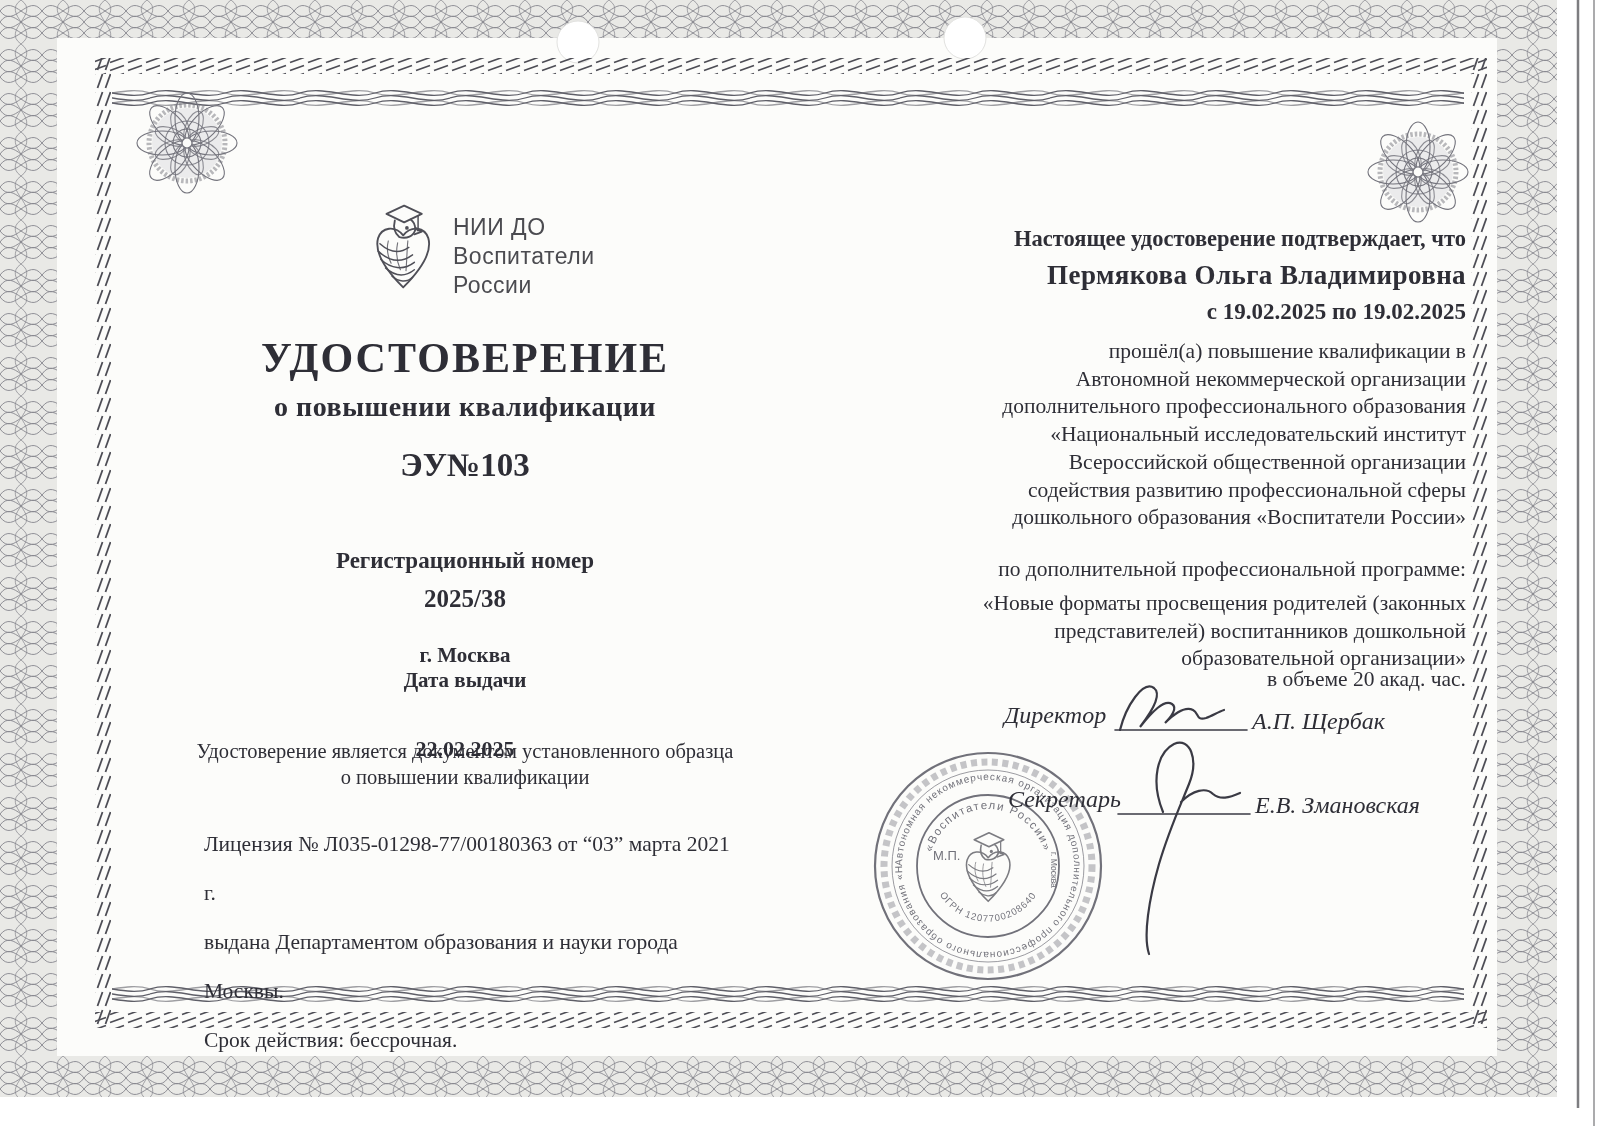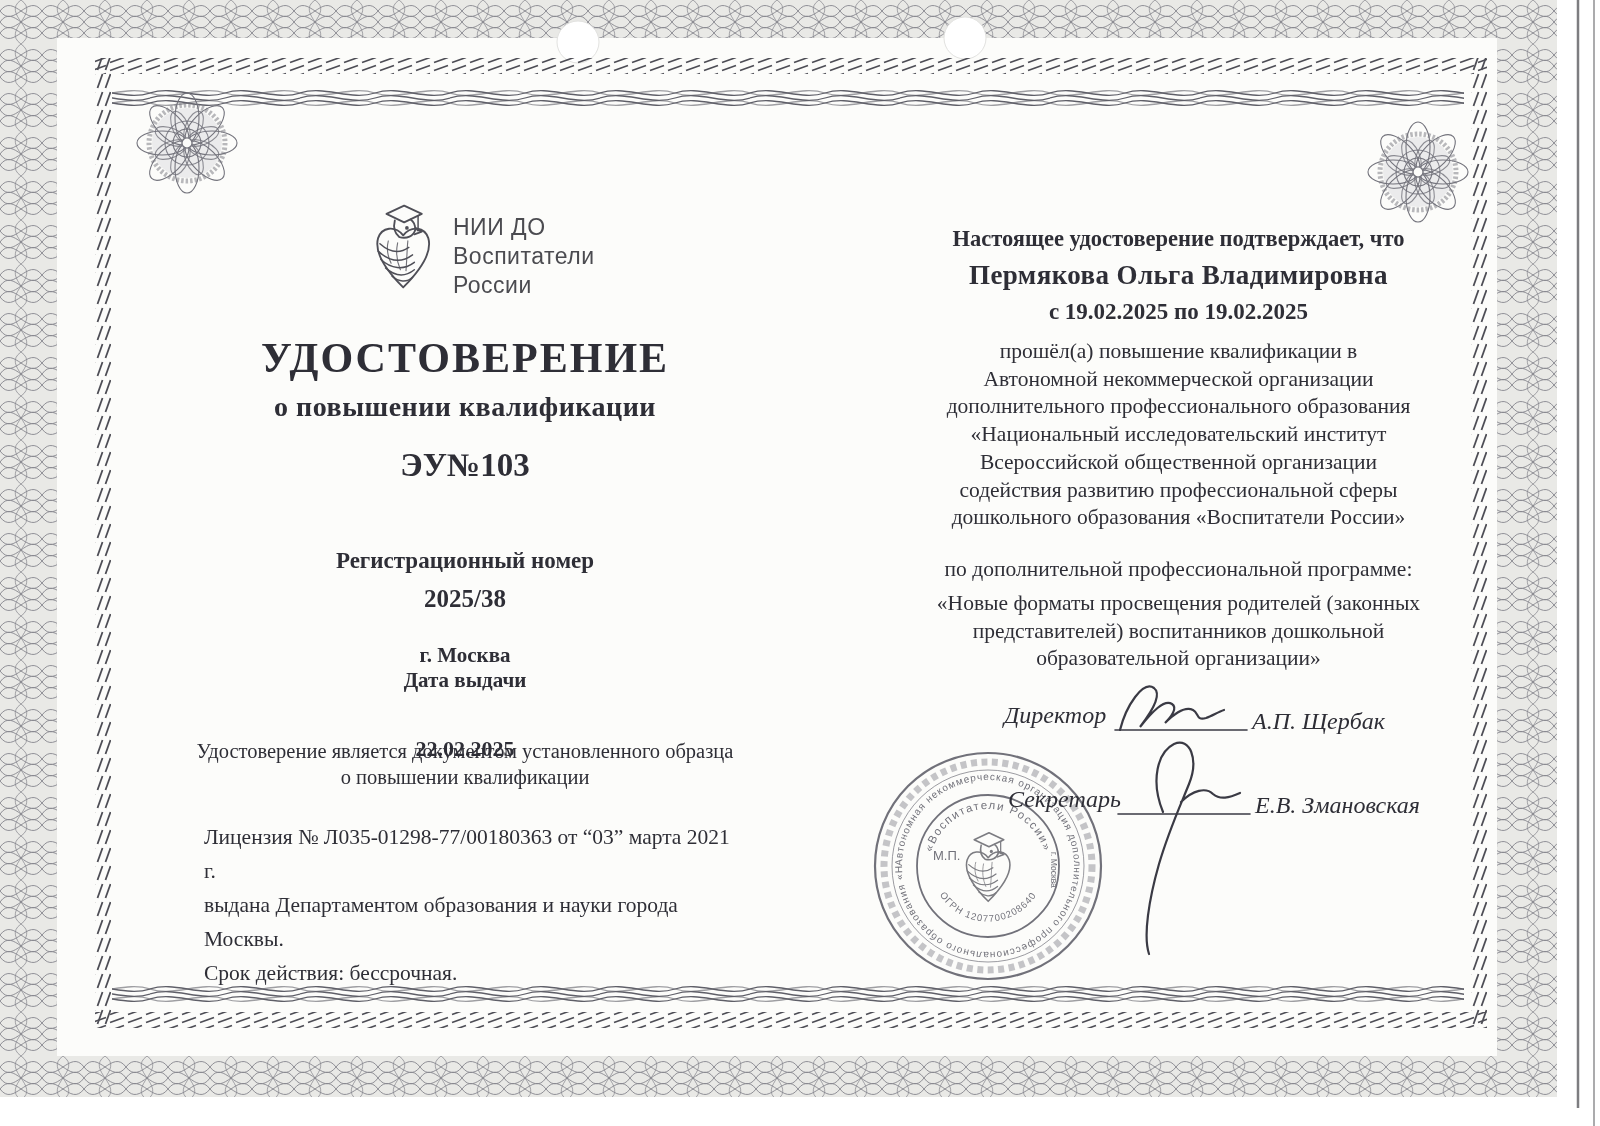--- a/index.html
+++ b/index.html
@@ -13,22 +13,22 @@
   .logo-text{font-family:"Liberation Sans","DejaVu Sans",sans-serif;color:#4b4b50;
              font-size:23px;line-height:29px;letter-spacing:.5px;}
   .title{font-size:42px;letter-spacing:2px;}
   .subtitle{font-size:28px;letter-spacing:.5px;}
   .series{display:flex;justify-content:center;font-size:33px;font-weight:bold;}
   .reg-label{font-size:23px;}
   .reg-num{font-size:25px;}
   .small-b{font-size:21px;}
   .date-val{font-size:22px;}
   .statement{font-size:20.5px;line-height:26px;}
-  .license{left:204px;width:530px;text-align:left;font-size:21.5px;line-height:34px;}
-  .rcol{left:891px;width:575px;text-align:center;}
+  .license{left:204px;width:530px;text-align:left;font-size:21.5px;line-height:49px;}
+  .rcol{left:891px;width:575px;text-align:right;}
   .confirm{font-size:22.5px;}
   .holder{font-size:27px;letter-spacing:.4px;}
   .dates{font-size:23px;}
   .body-par{font-size:21.5px;line-height:27.7px;}
   .sig-label{font-style:italic;font-size:24px;}
   .sig-name{font-style:italic;font-size:24px;}
 </style>
 </head>
 <body>
 
@@ -198,20 +198,21 @@
     <div class="blk rcol body-par" style="top:338px;">прошёл(а) повышение квалификации в
 Автономной некоммерческой организации
 дополнительного профессионального образования
 «Национальный исследовательский институт
 Всероссийской общественной организации
 содействия развитию профессиональной сферы
 дошкольного образования «Воспитатели России»</div>
     <div class="blk rcol body-par" style="top:590px;">«Новые форматы просвещения родителей (законных
 представителей) воспитанников дошкольной
 образовательной организации»</div>
+    <div class="blk rcol body-par" style="top:666px;">в объеме 20 акад. час.</div>
 
     <div class="blk sig-label" style="left:1004px;top:702px;">Директор</div>
     <div class="blk sig-name" style="left:1252px;top:708px;">А.П. Щербак</div>
     <div class="blk sig-label" style="left:1008px;top:786px;">Секретарь</div>
     <div class="blk sig-name" style="left:1255px;top:792px;">Е.В. Змановская</div>
 
   </div>
 </div>
 
 </body></html>

